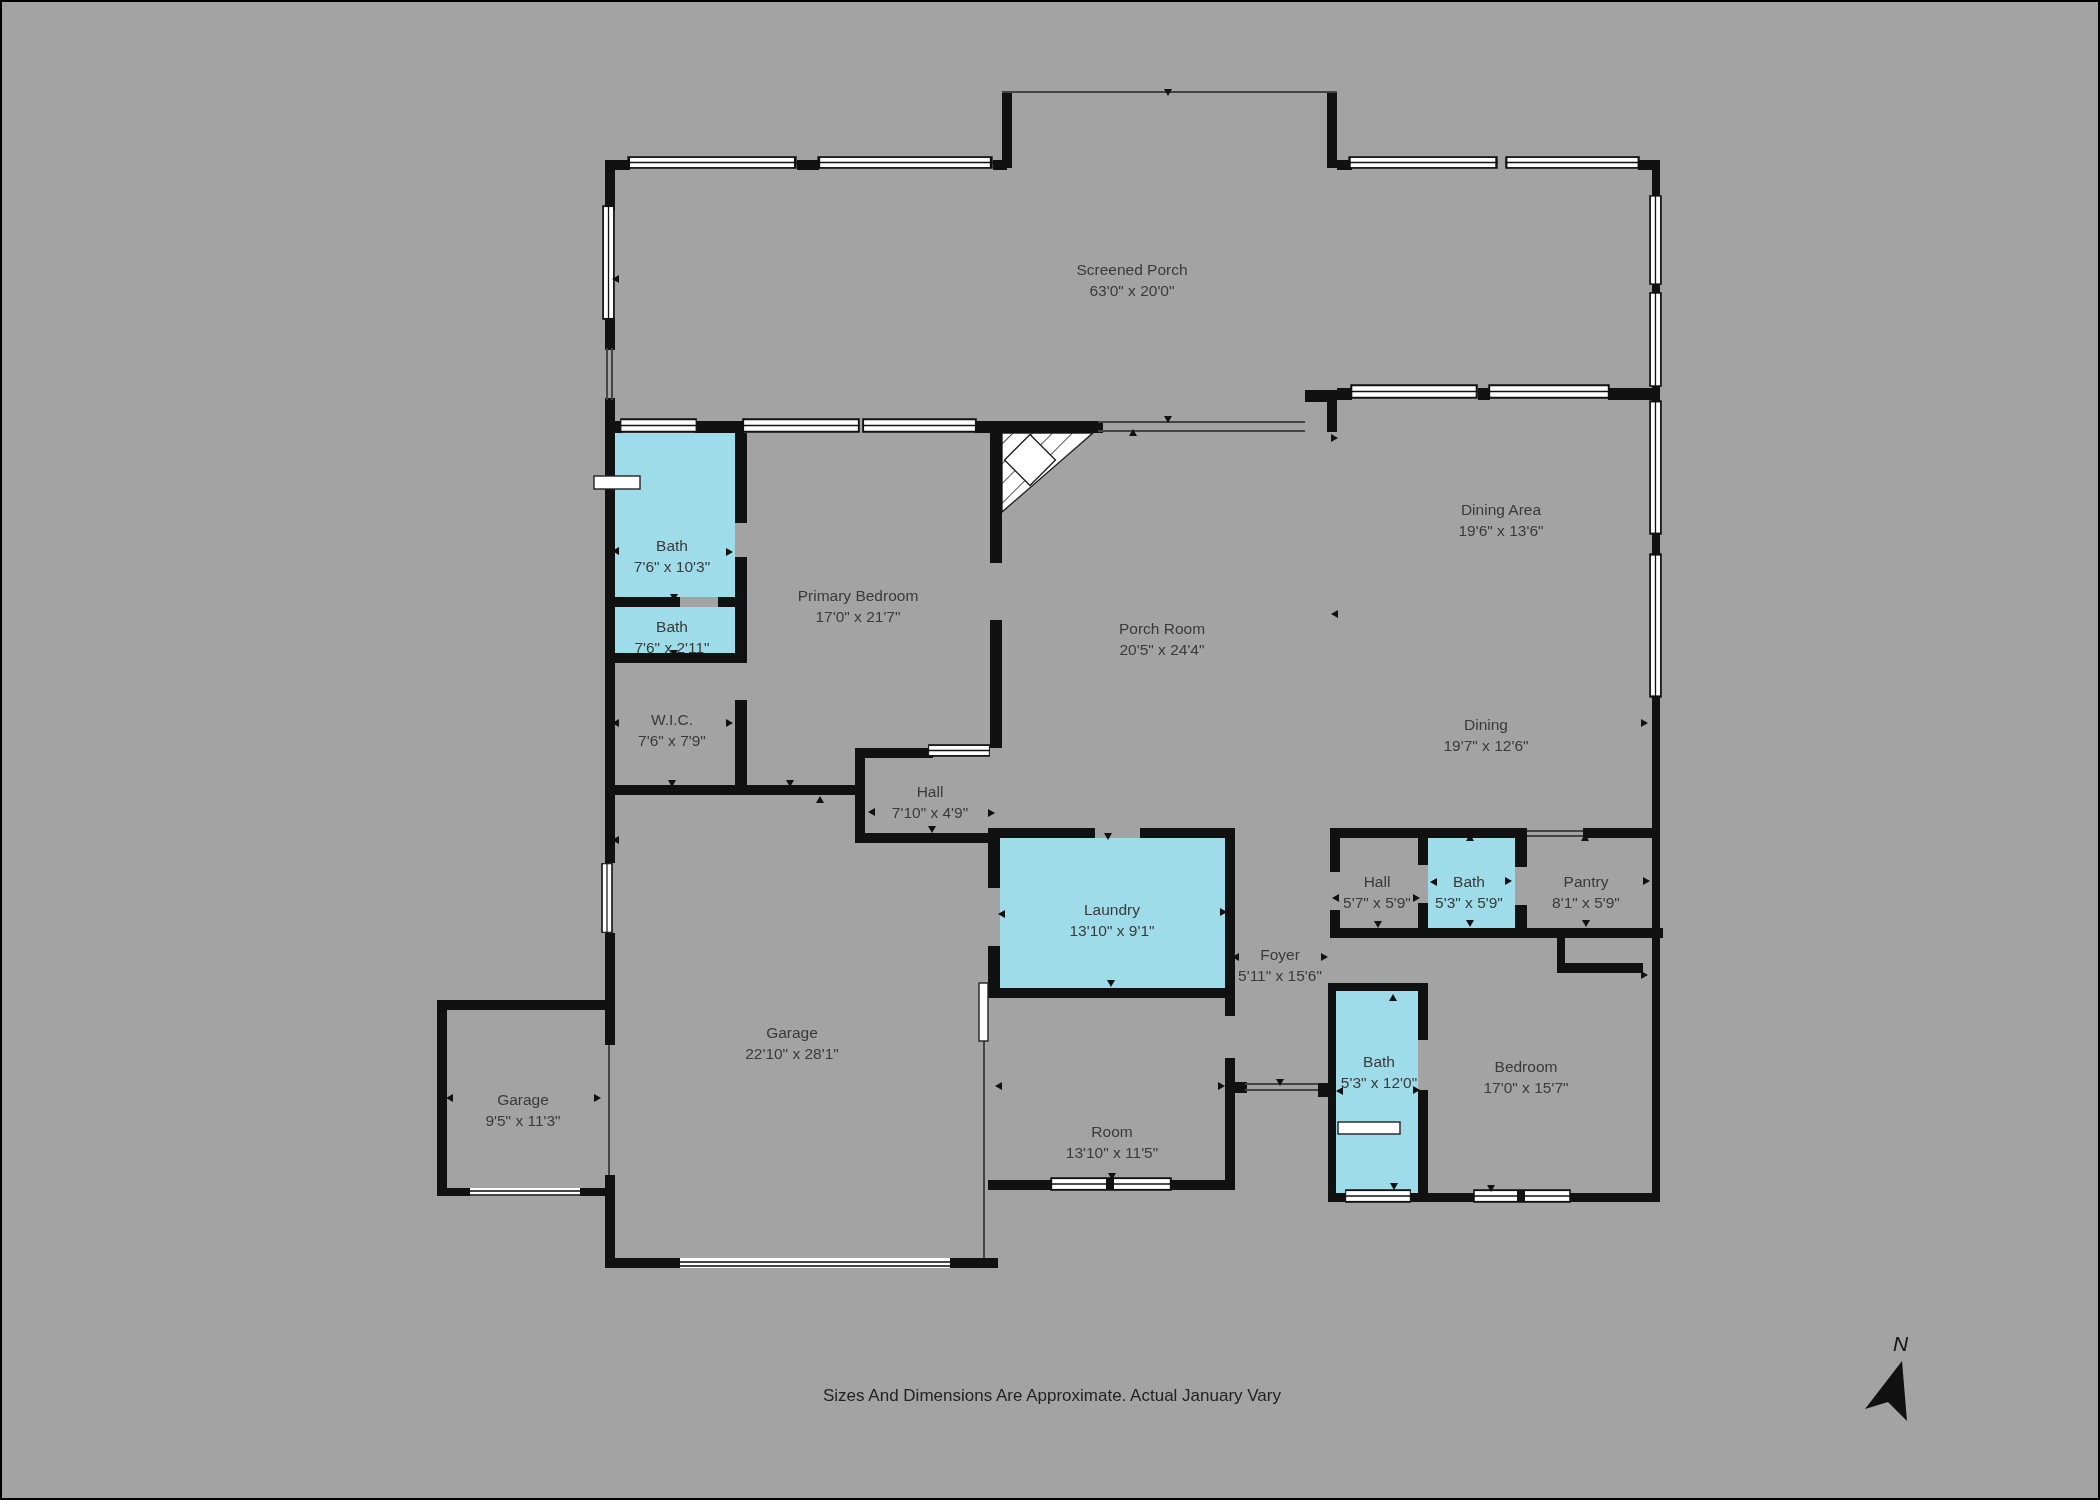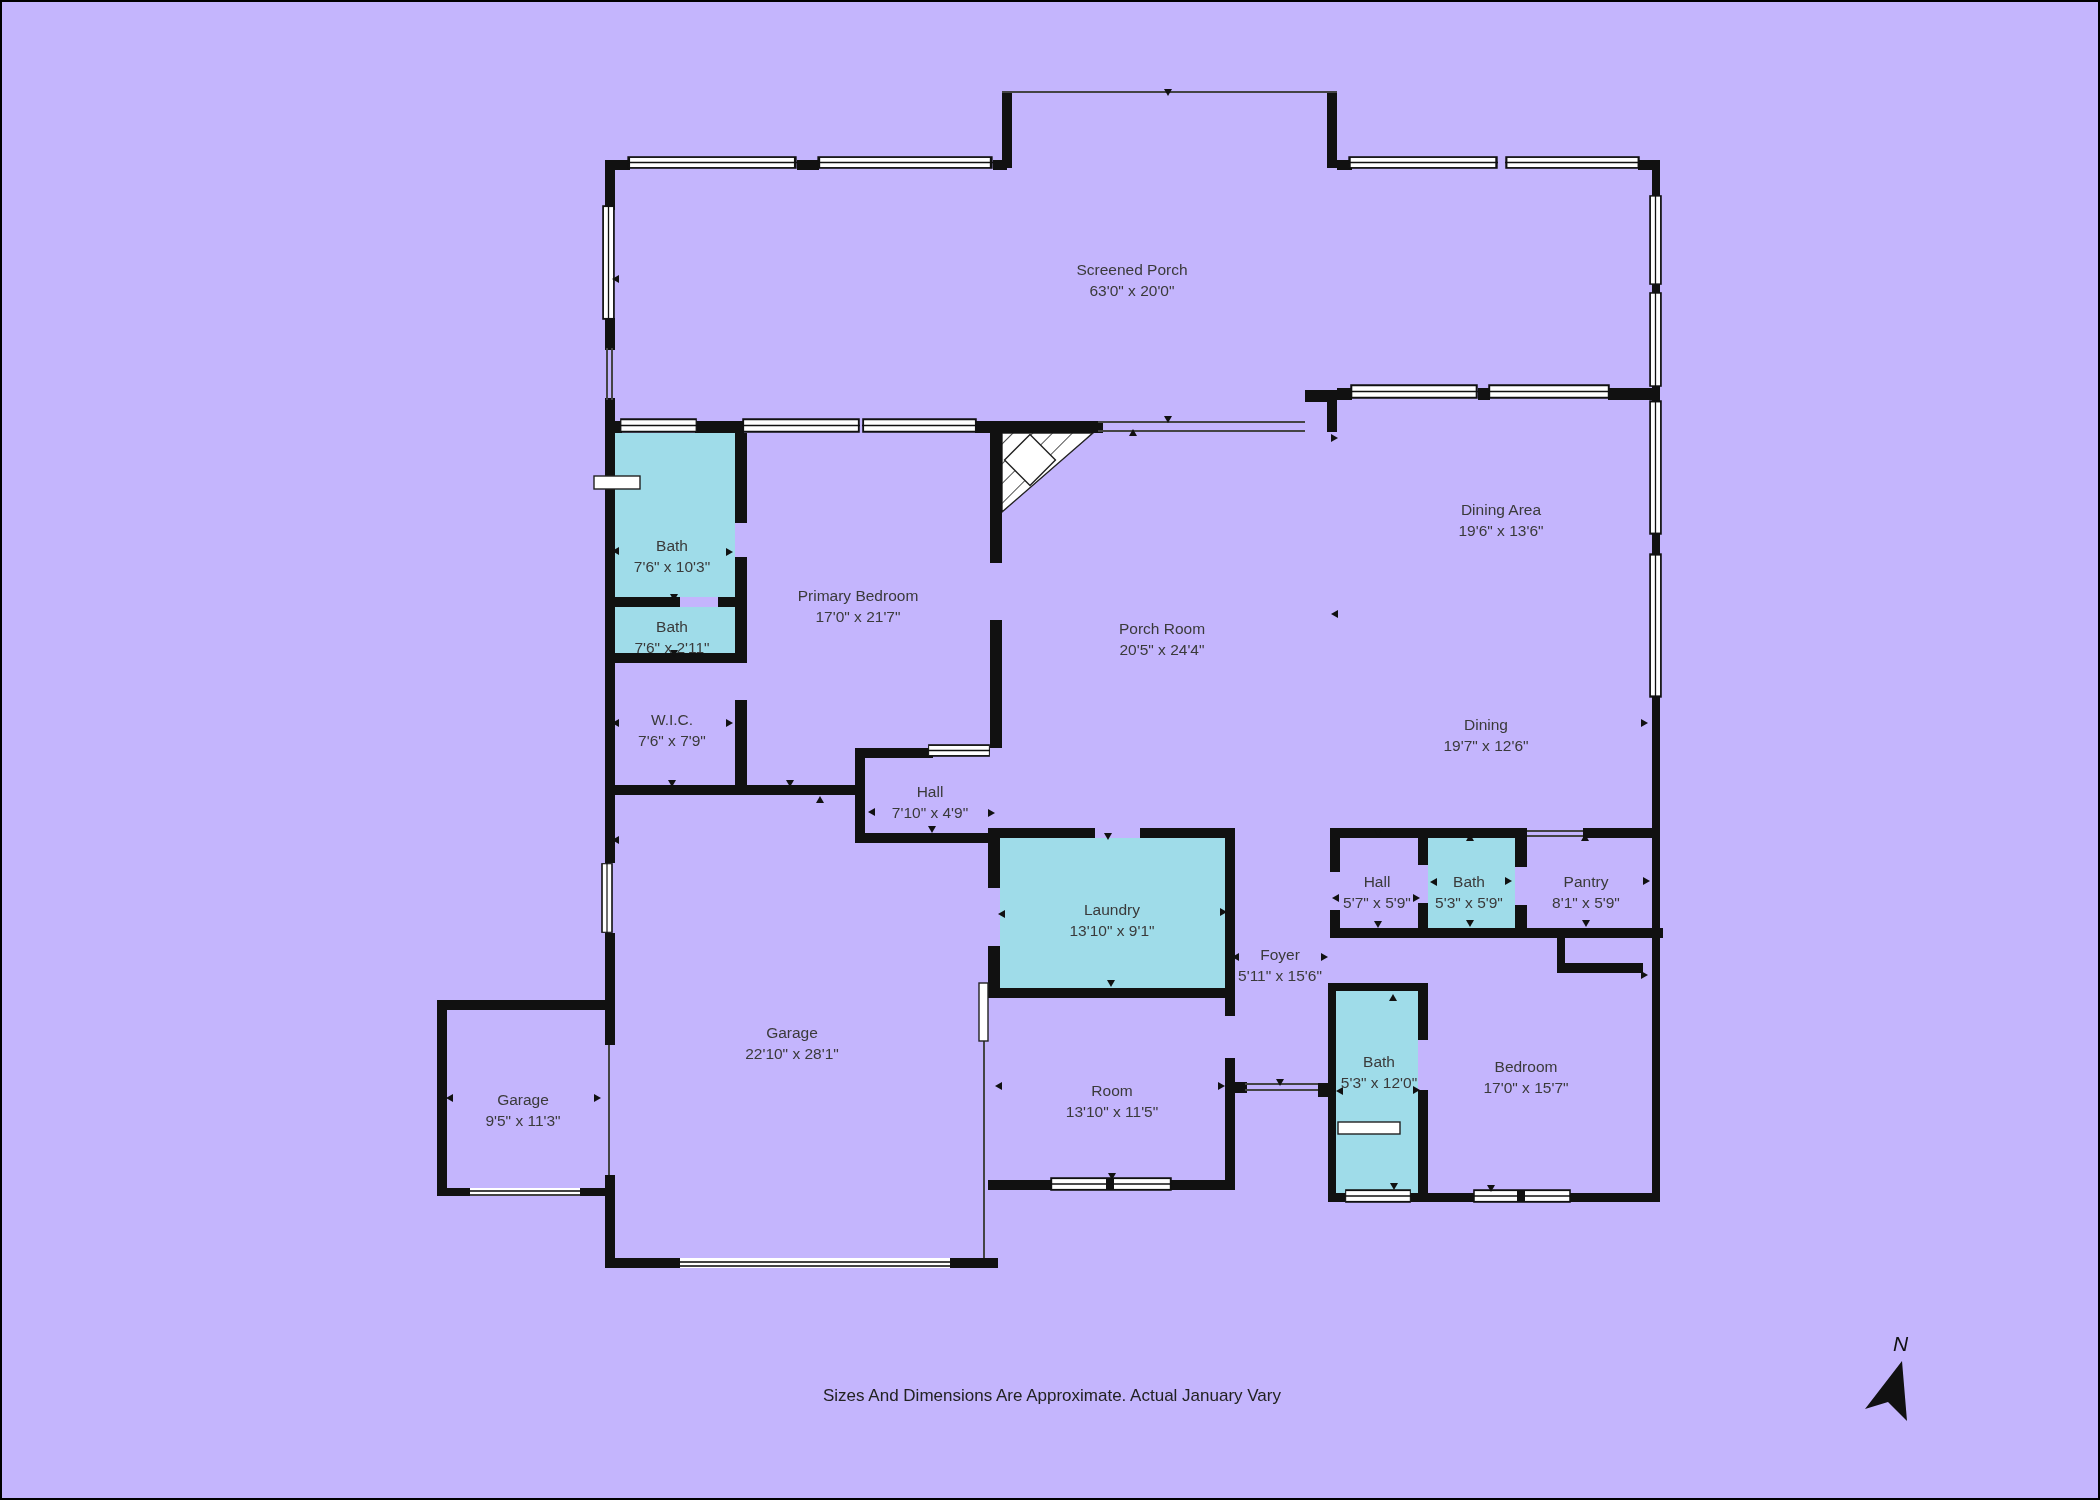--- a/index.html
+++ b/index.html
@@ -1,16 +1,16 @@
 <!DOCTYPE html>
 <html><head>
 <meta charset="utf-8">
 <style>
   html,body{margin:0;padding:0;background:#fff;}
-  .canvas{position:relative;width:2100px;height:1500px;background:#c4b5fd;box-shadow:inset 0 0 0 2px #000;overflow:hidden;
+  .canvas{position:relative;width:2100px;height:1500px;background:#a3a3a3;box-shadow:inset 0 0 0 2px #000;overflow:hidden;
           font-family:"Liberation Sans",sans-serif;}
   .plan-svg{position:absolute;left:0;top:0;}
   .lbl{position:absolute;transform:translate(-50%,-50%);text-align:center;color:#3a3a3a;
        font-size:15.5px;line-height:21px;white-space:nowrap;}
   .disclaimer{position:absolute;left:1052px;top:1396px;transform:translate(-50%,-50%);
        font-size:17px;color:#222;white-space:nowrap;}
   .north{position:absolute;left:1845px;top:1330px;width:90px;height:110px;}
   .north .n{position:absolute;left:48px;top:2px;font-size:21px;font-style:italic;color:#111;}
 </style>
 </head>
@@ -310,21 +310,21 @@
   <div>17'0" x 15'7"</div>
 </div>
 <div class="lbl" style="left:792px;top:1043px">
   <div>Garage</div>
   <div>22'10" x 28'1"</div>
 </div>
 <div class="lbl" style="left:523px;top:1110px">
   <div>Garage</div>
   <div>9'5" x 11'3"</div>
 </div>
-<div class="lbl" style="left:1112px;top:1101px">
+<div class="lbl" style="left:1112px;top:1142px">
   <div>Room</div>
   <div>13'10" x 11'5"</div>
 </div>
 
 <div class="disclaimer">Sizes And Dimensions Are Approximate. Actual January Vary</div>
 
 <div class="north">
   <div class="n">N</div>
 </div>
 

